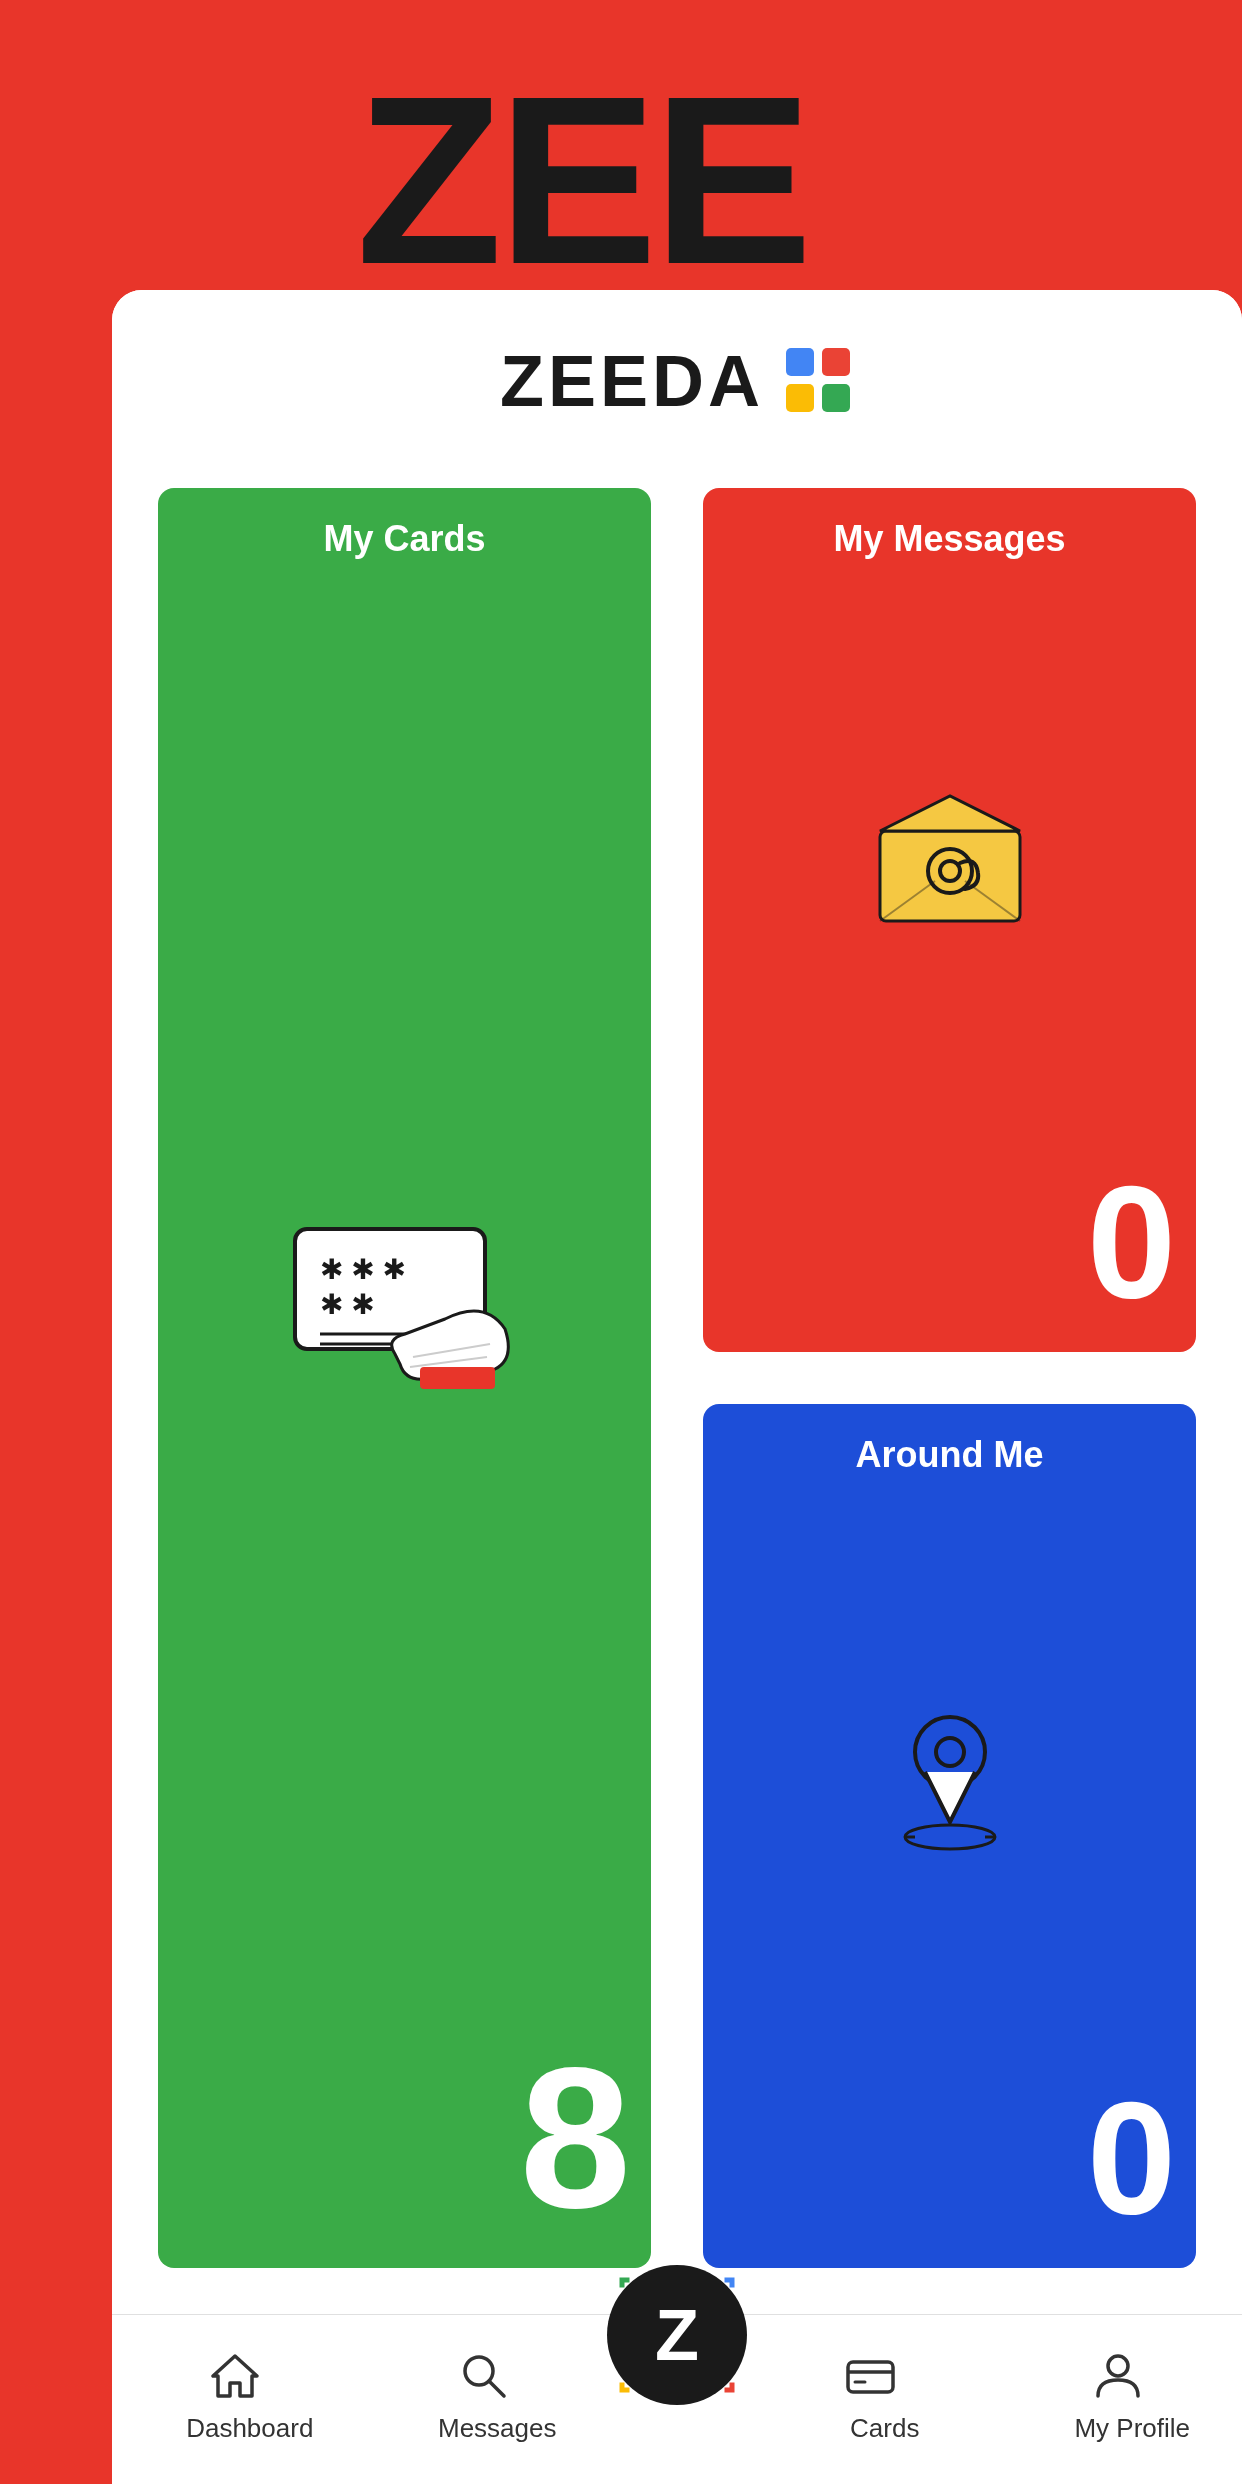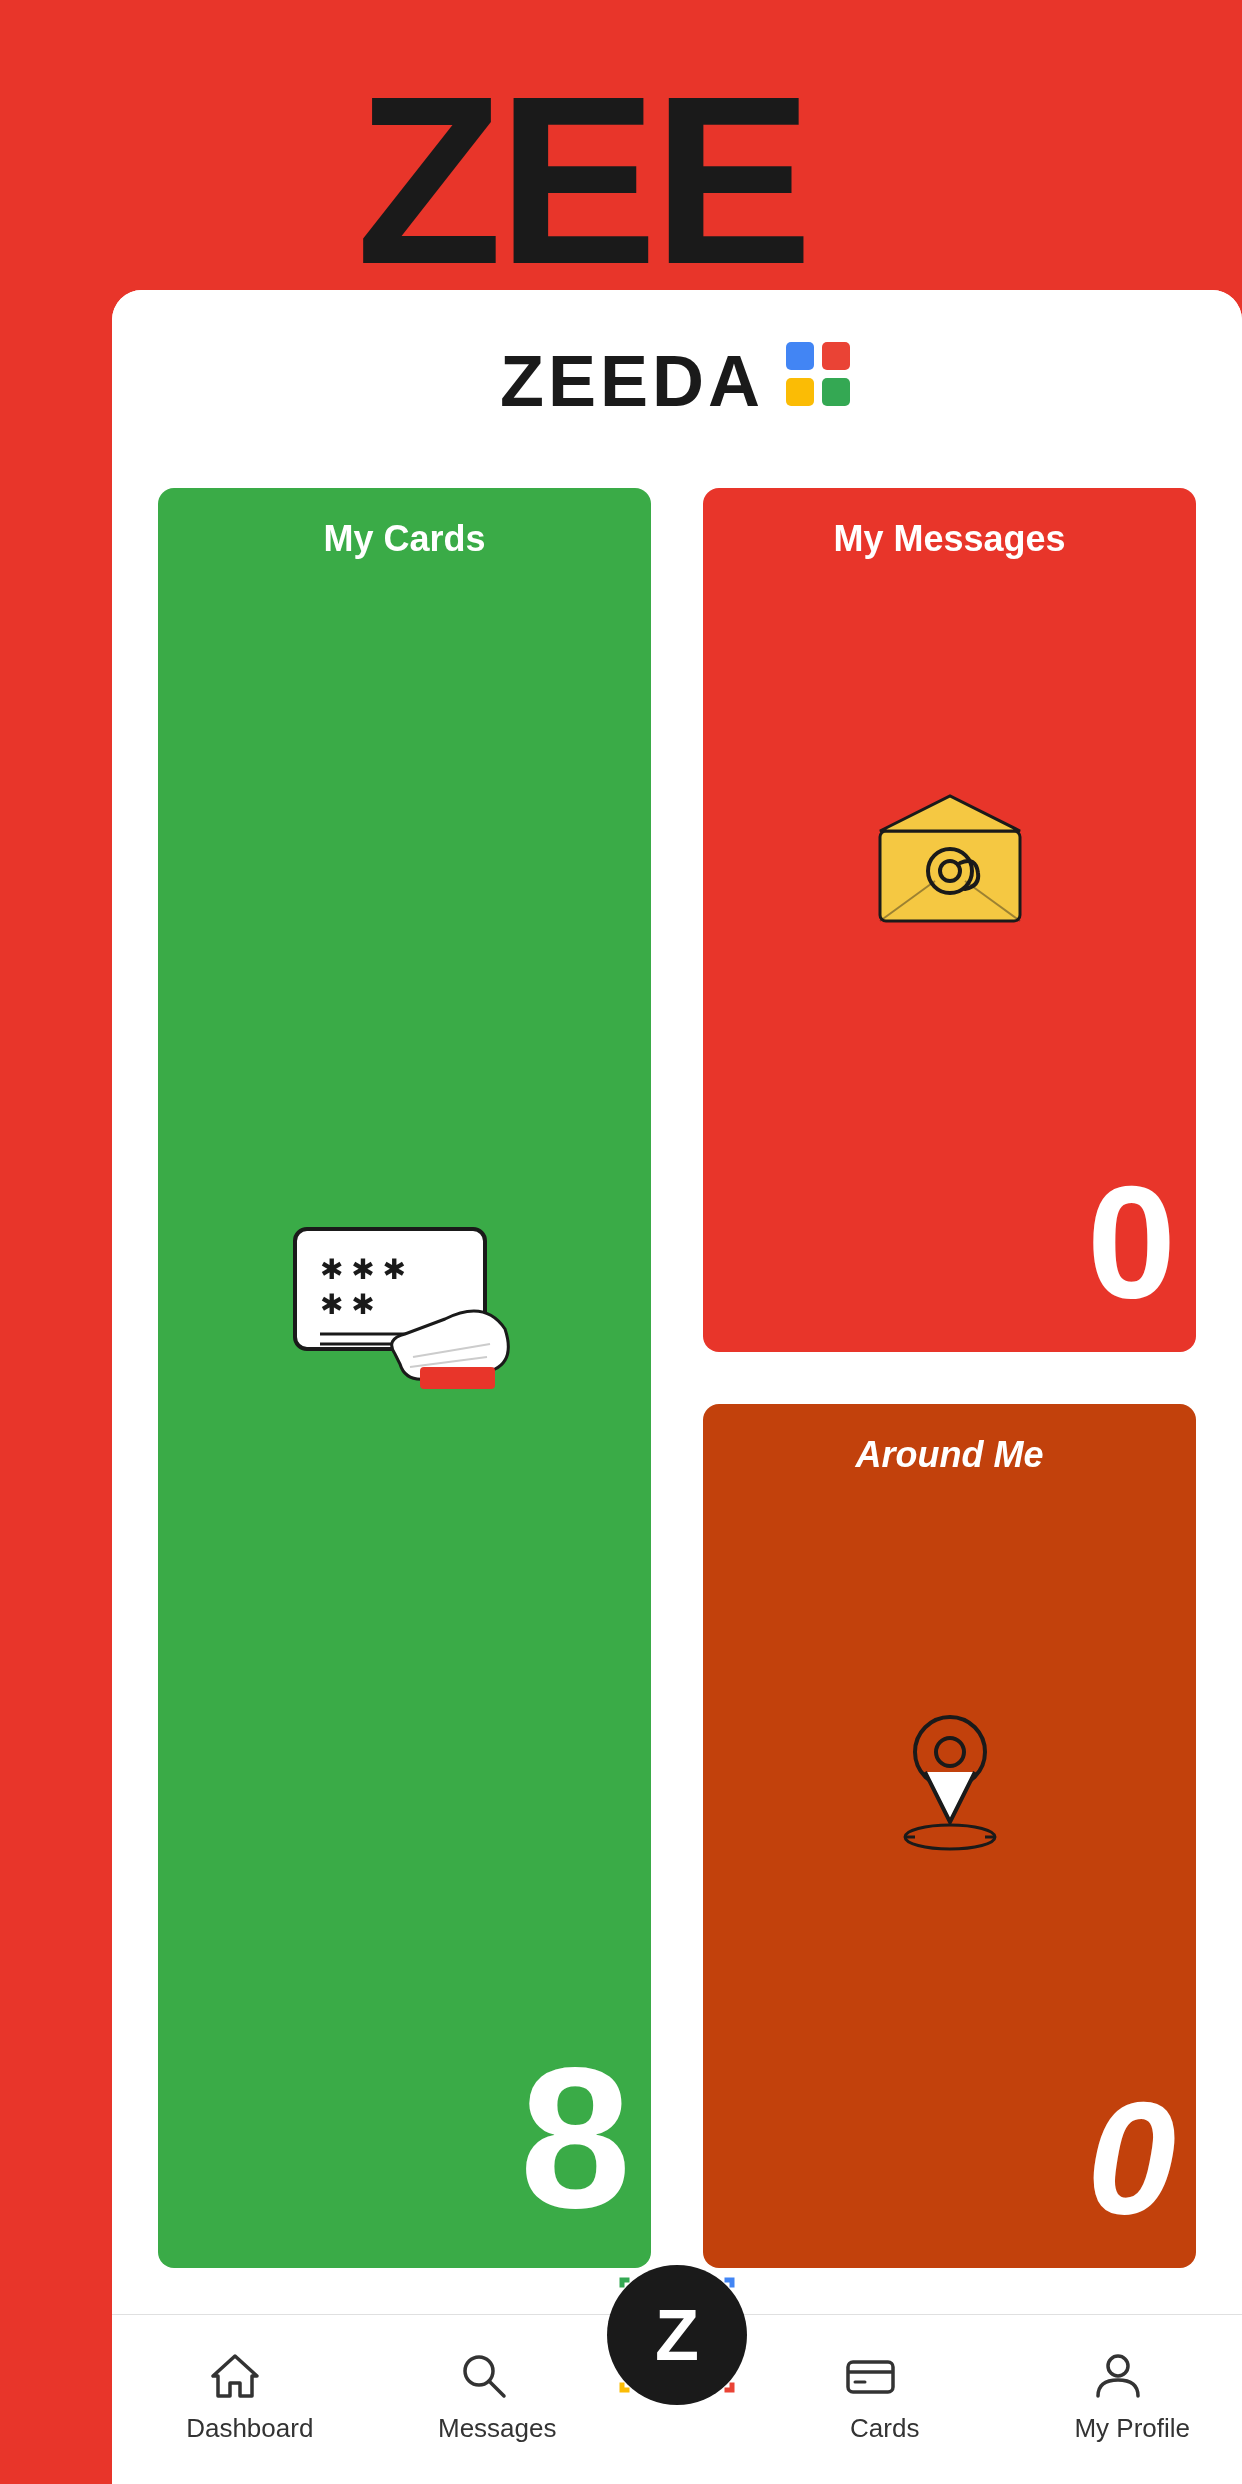--- a/index.html
+++ b/index.html
@@ -48,21 +48,21 @@
     .app-header {
       padding: 50px 40px 40px;
       display: flex;
       align-items: center;
       justify-content: center;
       background: #fff;
     }
 
     .logo-container {
       display: flex;
-      align-items: flex-start;
+      align-items: center;
       gap: 12px;
     }
 
     .logo-text {
       font-size: 72px;
       font-weight: 800;
       color: #1a1a1a;
       letter-spacing: 4px;
     }
 
@@ -131,24 +131,23 @@
 
     
     .tile-my-messages {
       background-color: #e8352a;
       grid-row: 1 / 2;
       grid-column: 2 / 3;
     }
 
     
     .tile-around-me {
-      background-color: #c2410c;
+      background-color: #1d4ed8;
       grid-row: 2 / 3;
       grid-column: 2 / 3;
-      font-style: italic;
     }
 
     
     .bottom-nav {
       background: #fff;
       border-top: 1px solid #e0e0e0;
       display: flex;
       align-items: center;
       justify-content: space-around;
       padding: 20px 0 30px;

